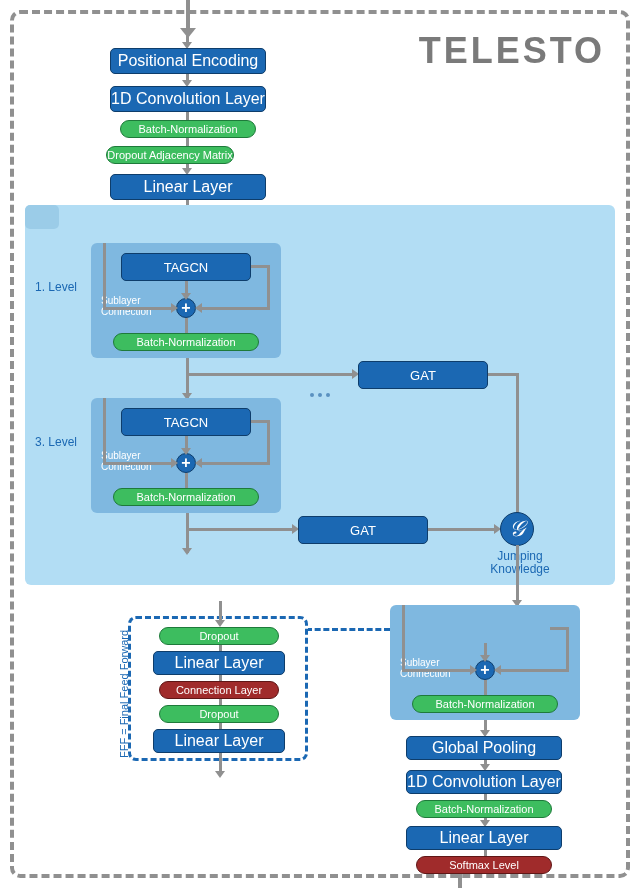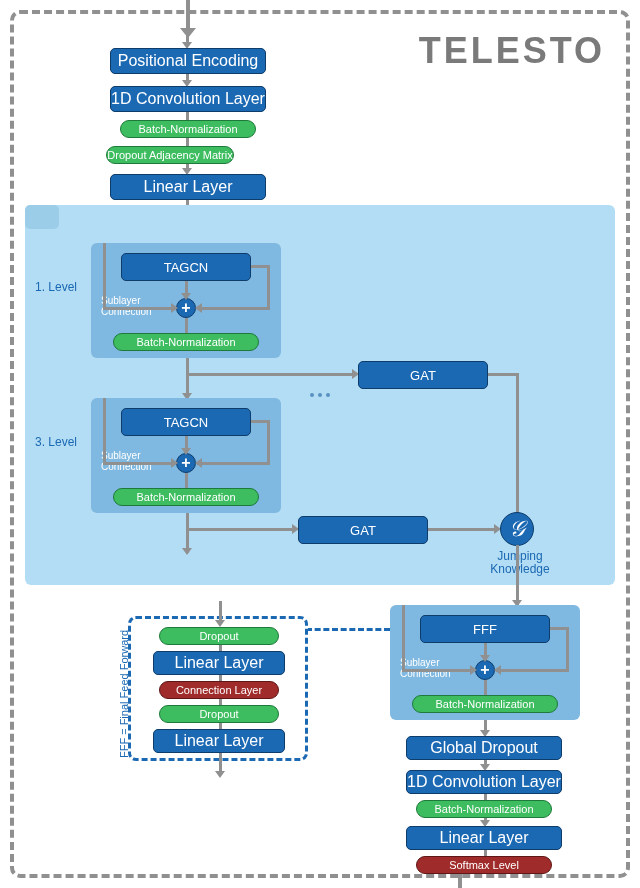--- a/index.html
+++ b/index.html
@@ -252,21 +252,20 @@
       <span>𝒢</span>
     </div>
   <div class="jk-label" style="left:460px; top:345px; width:70px; white-space:pre;">Jumping
 Knowledge</div>
 </div>
 
 <div class="vline" style="left:516px; top:545px; height:60px;"></div>
 <div class="ahead-down" style="left:512px; top:600px;"></div>
 
 <div class="fff-panel" style="left:390px; top:605px;">
-  <div class="block blue" style="left:30px; top:10px; width:130px; height:28px; font-size:13px;">FFF</div>
   <div class="sublayer-label" style="left:10px; top:52px; white-space:pre;">Sublayer
 Connection</div>
   <div class="plus-circle" style="left:85px; top:55px;">+</div>
   <div class="block green" style="left:22px; top:90px; width:146px;">Batch-Normalization</div>
   <div class="vline" style="left:94px; top:38px; height:17px;"></div>
   <div class="ahead-down" style="left:90px; top:50px;"></div>
   <div class="vline" style="left:94px; top:75px; height:15px;"></div>
   <div class="hline" style="left:160px; top:22px; width:18px;"></div>
   <div class="vline" style="left:176px; top:22px; height:44px;"></div>
   <div class="hline" style="left:106px; top:64px; width:73px;"></div>
@@ -290,21 +289,21 @@
   <div class="block green" style="left:28px; top:86px; width:120px;">Dropout</div>
   <div class="vline" style="left:88px; top:104px; height:6px;"></div>
   <div class="block blue" style="left:22px; top:110px; width:132px; height:24px;">Linear Layer</div>
   <div class="vline" style="left:88px; top:134px; height:22px;"></div>
   <div class="ahead-down" style="left:84px; top:152px;"></div>
 </div>
 <div class="fff-detail-label" style="left:60px; top:688px;">FFF = Final Feed Forward</div>
 
 <div class="vline" style="left:484px; top:720px; height:14px;"></div>
 <div class="ahead-down" style="left:480px; top:730px;"></div>
-<div class="block blue" style="left:406px; top:736px; width:156px; height:24px;">Global Dropout</div>
+<div class="block blue" style="left:406px; top:736px; width:156px; height:24px;">Global Pooling</div>
 <div class="vline" style="left:484px; top:760px; height:8px;"></div>
 <div class="ahead-down" style="left:480px; top:764px;"></div>
 <div class="block blue" style="left:406px; top:770px; width:156px; height:24px;">1D Convolution Layer</div>
 <div class="vline" style="left:484px; top:794px; height:6px;"></div>
 <div class="block green" style="left:416px; top:800px; width:136px;">Batch-Normalization</div>
 <div class="vline" style="left:484px; top:818px; height:6px;"></div>
 <div class="ahead-down" style="left:480px; top:820px;"></div>
 <div class="block blue" style="left:406px; top:826px; width:156px; height:24px;">Linear Layer</div>
 <div class="vline" style="left:484px; top:850px; height:6px;"></div>
 <div class="block red" style="left:416px; top:856px; width:136px;">Softmax Level</div>

